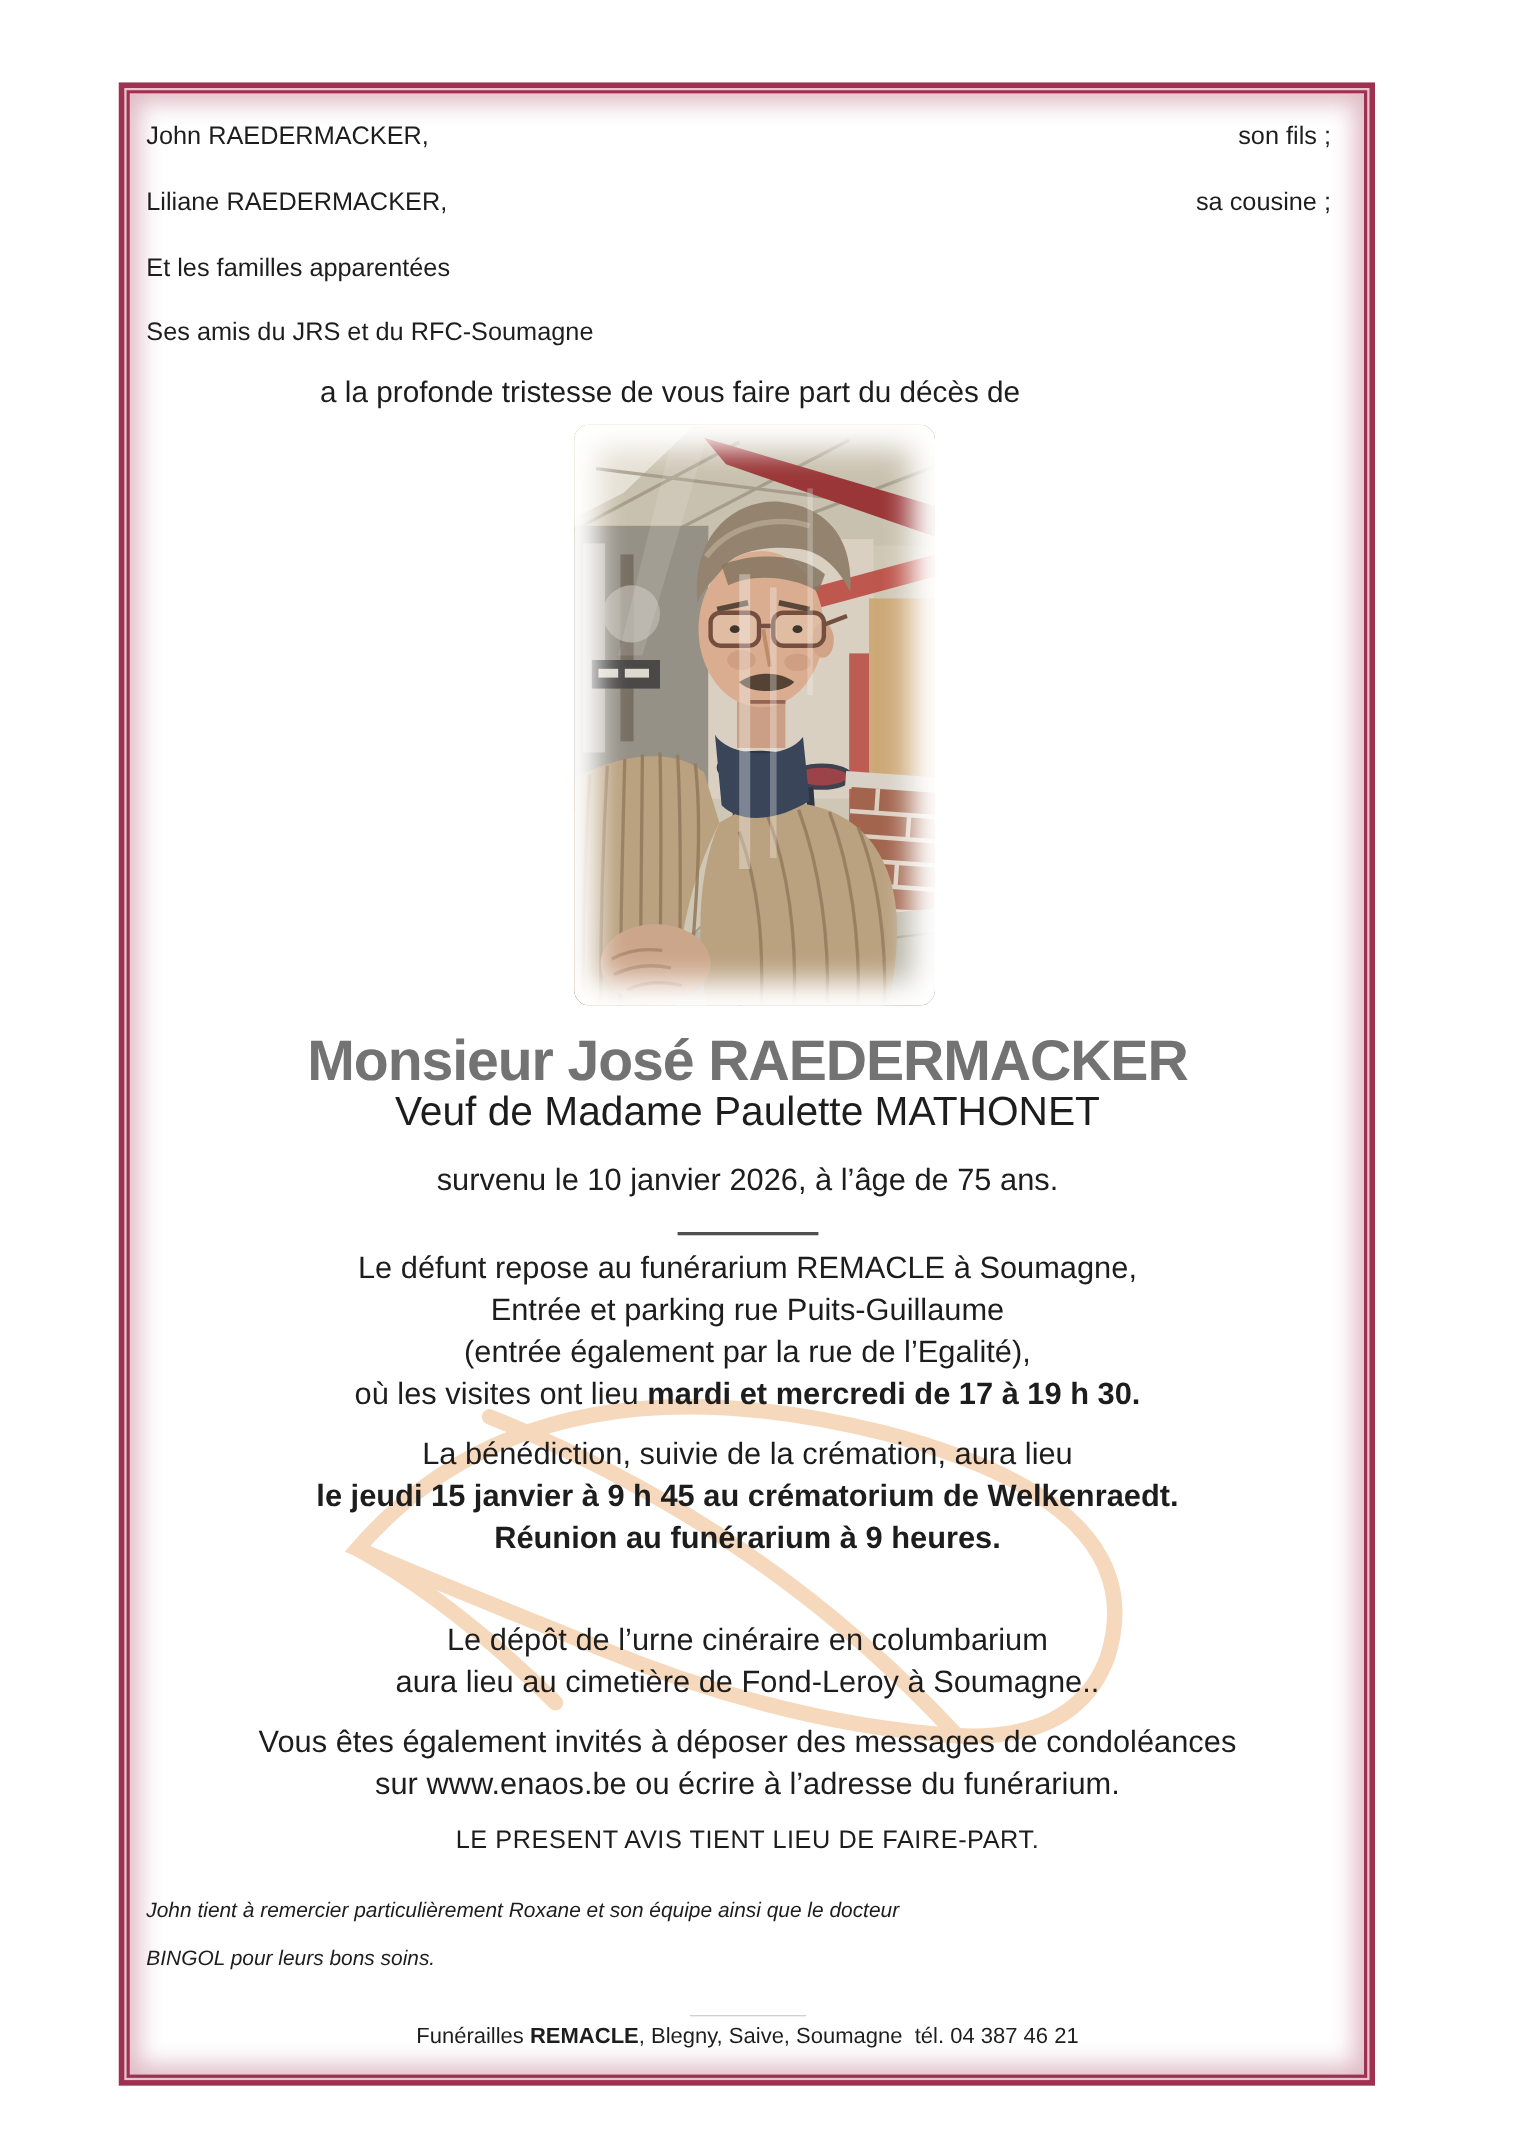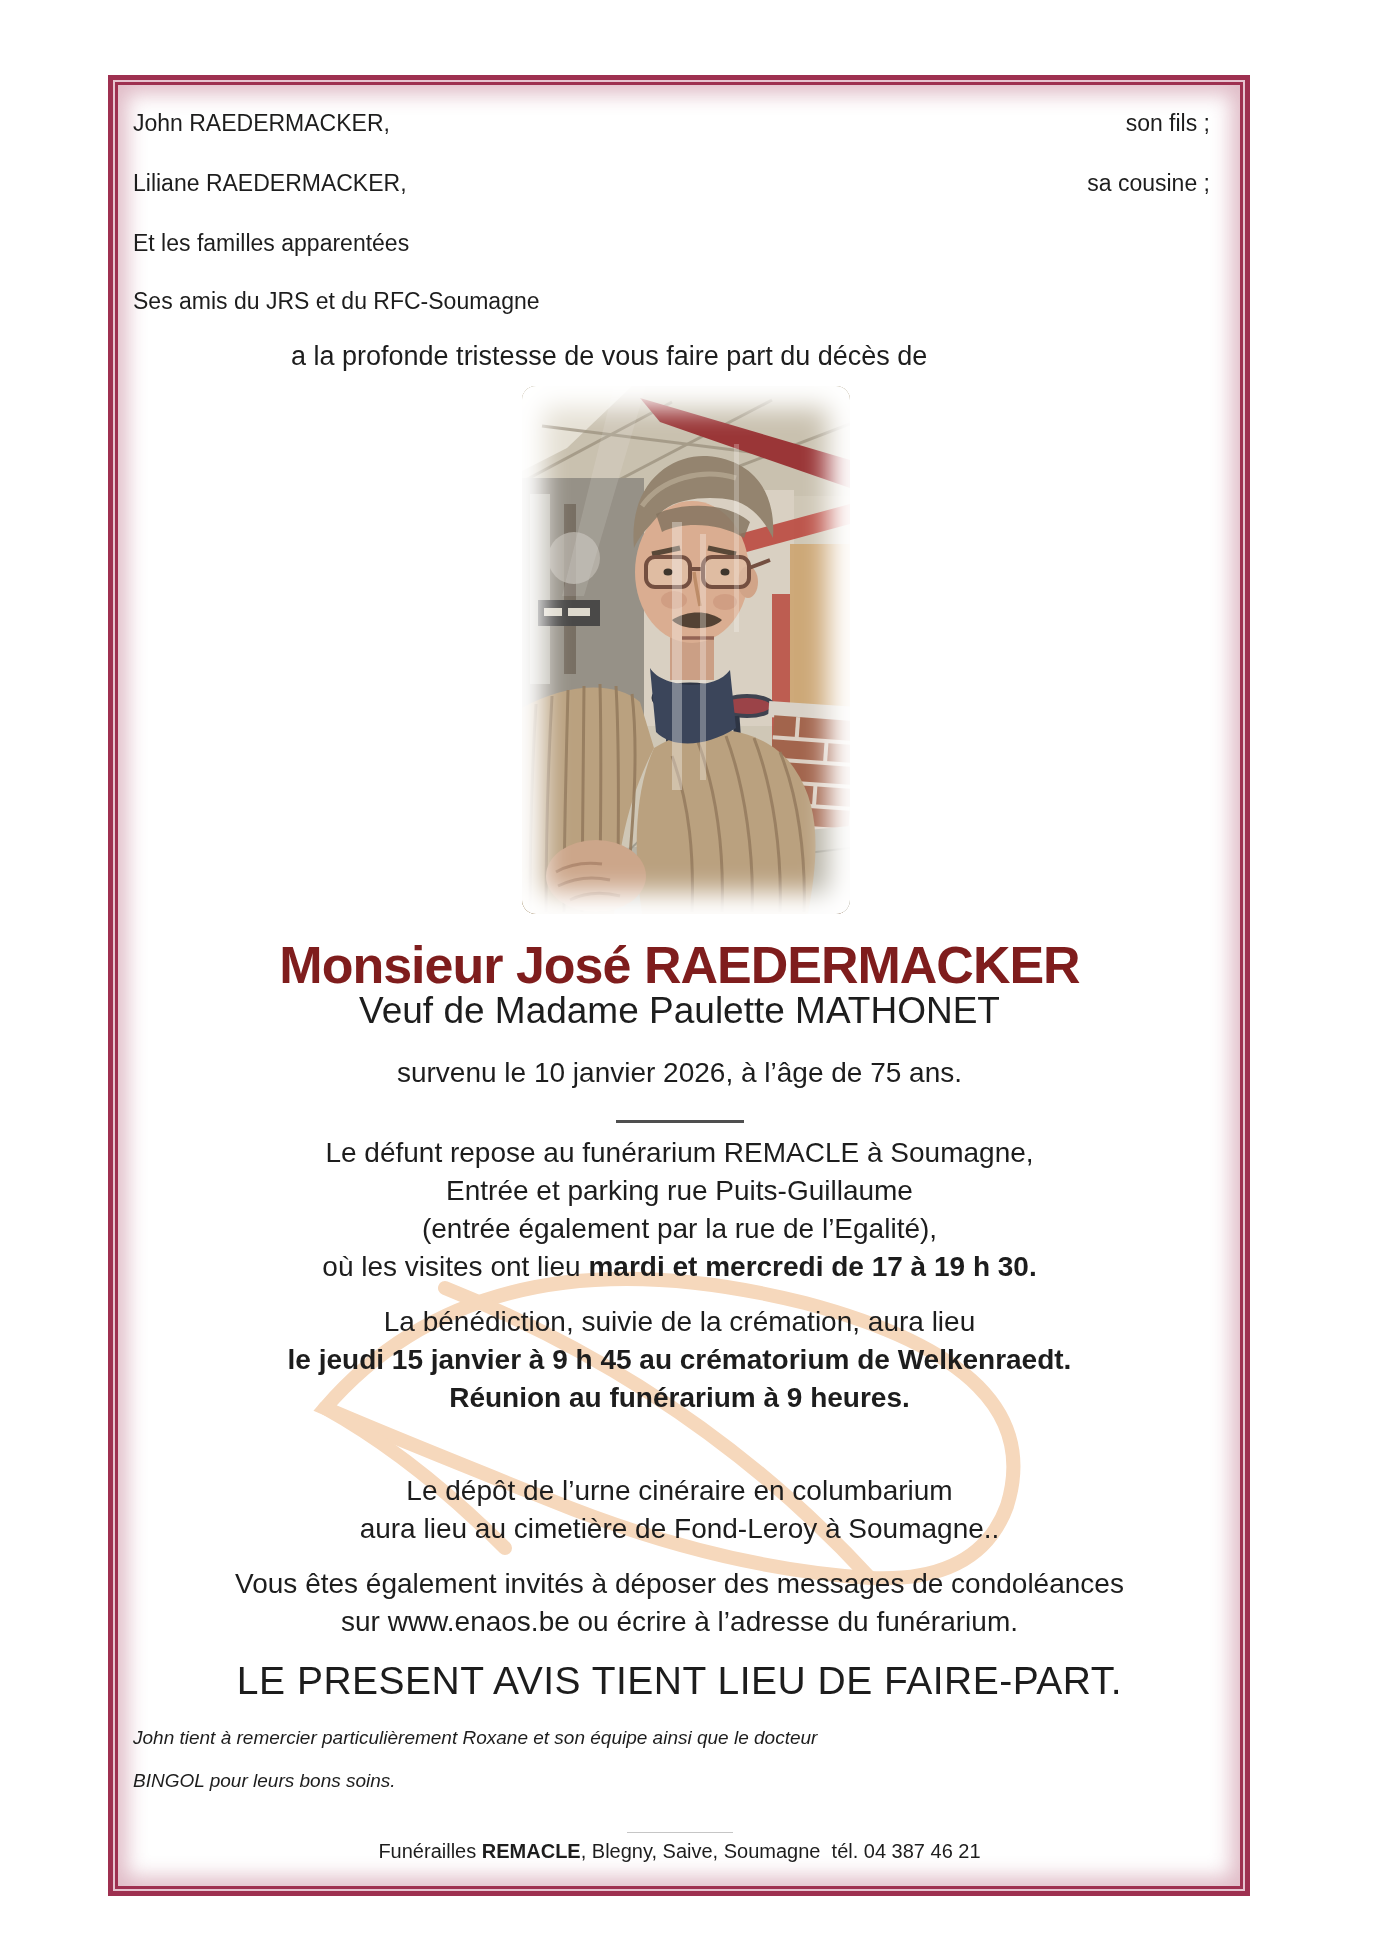--- a/index.html
+++ b/index.html
@@ -20,30 +20,30 @@
   .watermark{position:absolute;left:295px;top:1248px;width:800px;height:390px;z-index:1;}
   
   .photo-wrap{position:absolute;left:522px;top:386px;width:328px;height:528px;z-index:2;border-radius:14px;overflow:hidden;}
   .photo-wrap svg{display:block;}
   .photo-fade{position:absolute;inset:0;box-shadow:inset 0 0 26px 22px #ffffff;border-radius:14px;pointer-events:none;}
   
   .content{position:absolute;inset:0;z-index:3;}
   .row{position:absolute;left:133px;right:168px;display:flex;justify-content:space-between;font-size:23px;white-space:nowrap;}
   .announce{position:absolute;left:291px;top:341px;font-size:27px;white-space:nowrap;}
   .center-band{position:absolute;left:111px;right:130px;text-align:center;white-space:nowrap;}
-  .title{font-size:52px;font-weight:bold;color:#7f1d1d;letter-spacing:-1px;}
+  .title{font-size:52px;font-weight:bold;color:#737373;letter-spacing:-1px;}
   .subtitle{font-size:37px;}
   .death-line{font-size:28px;}
   .divider{position:absolute;left:111px;right:130px;}
   .divider > div{margin:0 auto;}
   .div-dark{width:128px;height:3px;background:#4f4f4f;}
   .div-light{width:106px;height:1px;background:#c6c6c6;}
   .block{line-height:38px;font-size:28px;}
   .b{font-weight:bold;}
-  .caps-line{font-size:39px;letter-spacing:0.5px;}
+  .caps-line{font-size:23px;letter-spacing:0.5px;}
   .thanks{position:absolute;left:133px;right:140px;text-align:left;font-style:italic;font-size:19px;line-height:43px;white-space:nowrap;}
   .footer-line{font-size:20px;}
 </style>
 </head>
 <body>
 
 <div class="frame">
   <div class="frame-inner"></div>
 </div>
 

